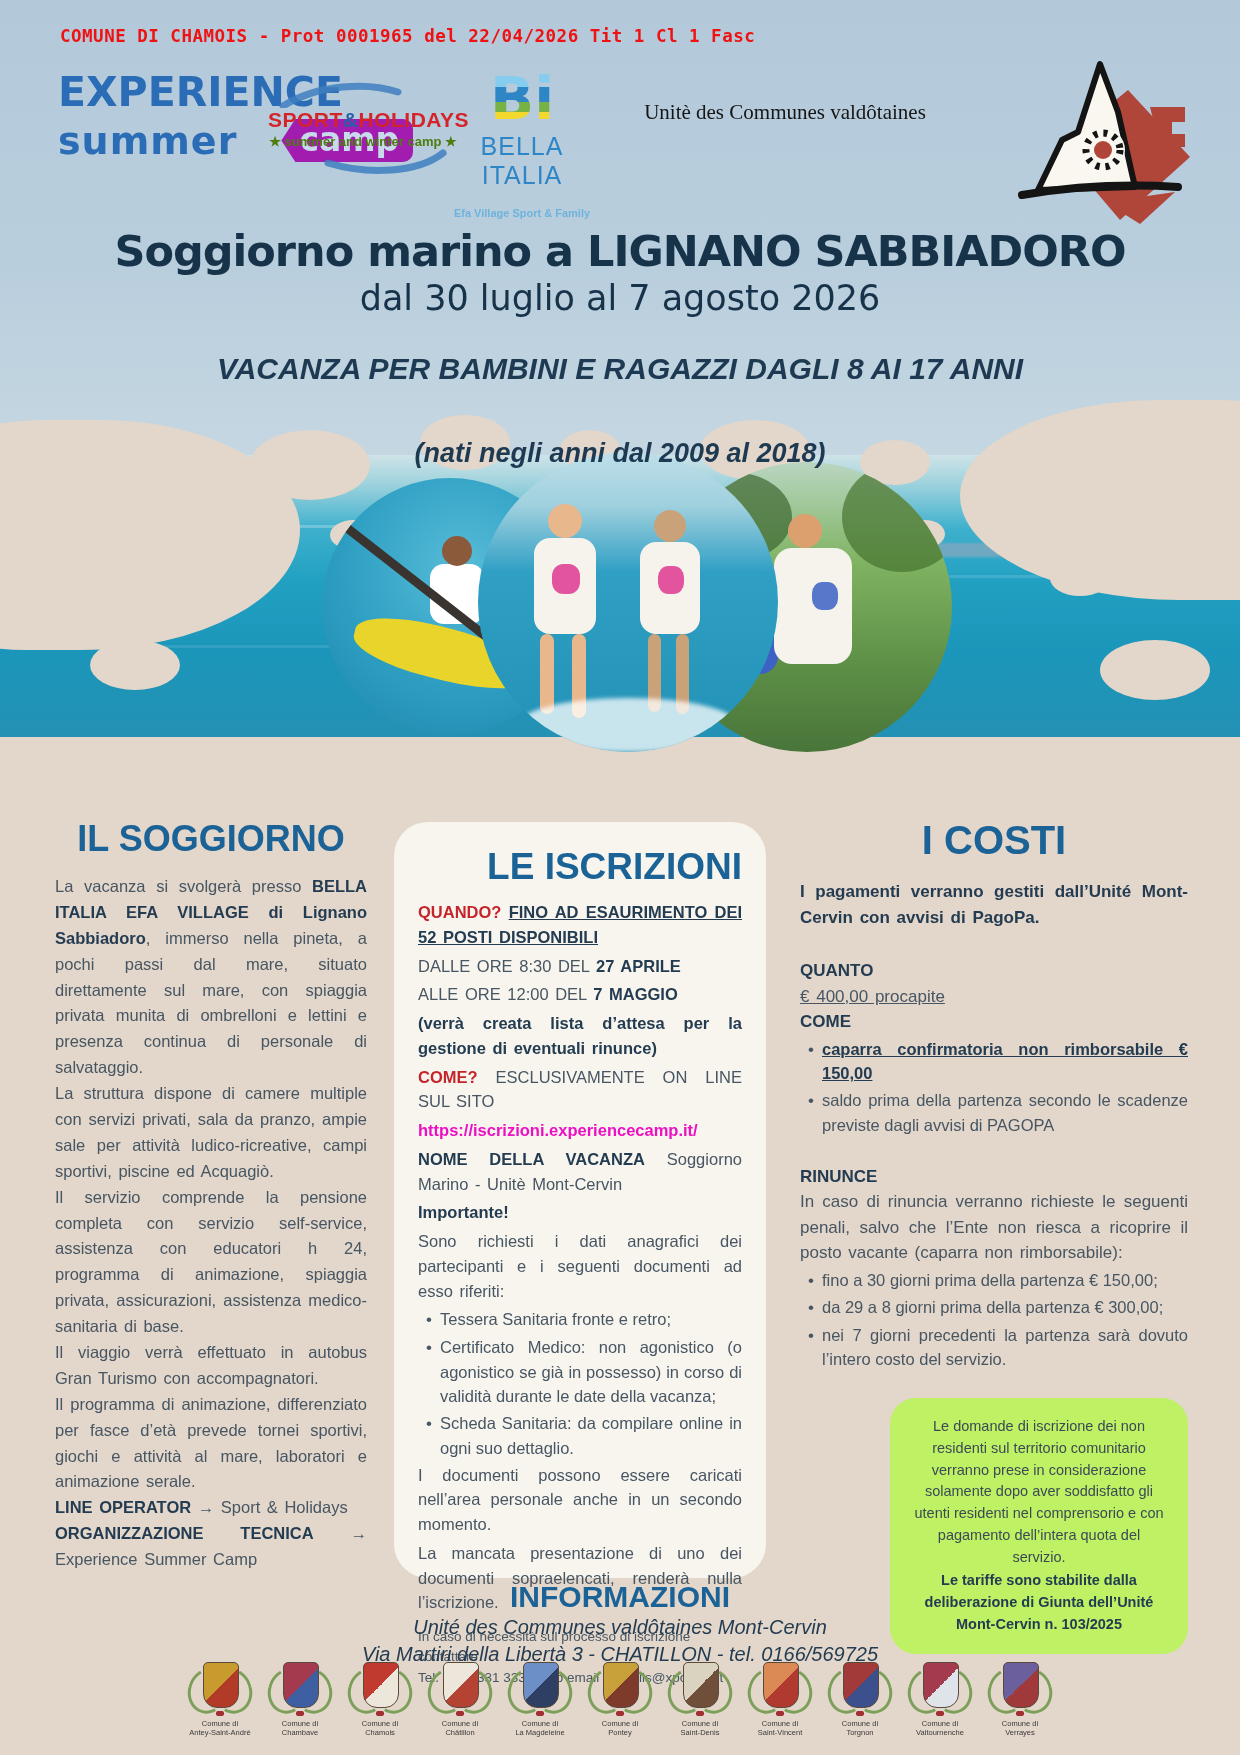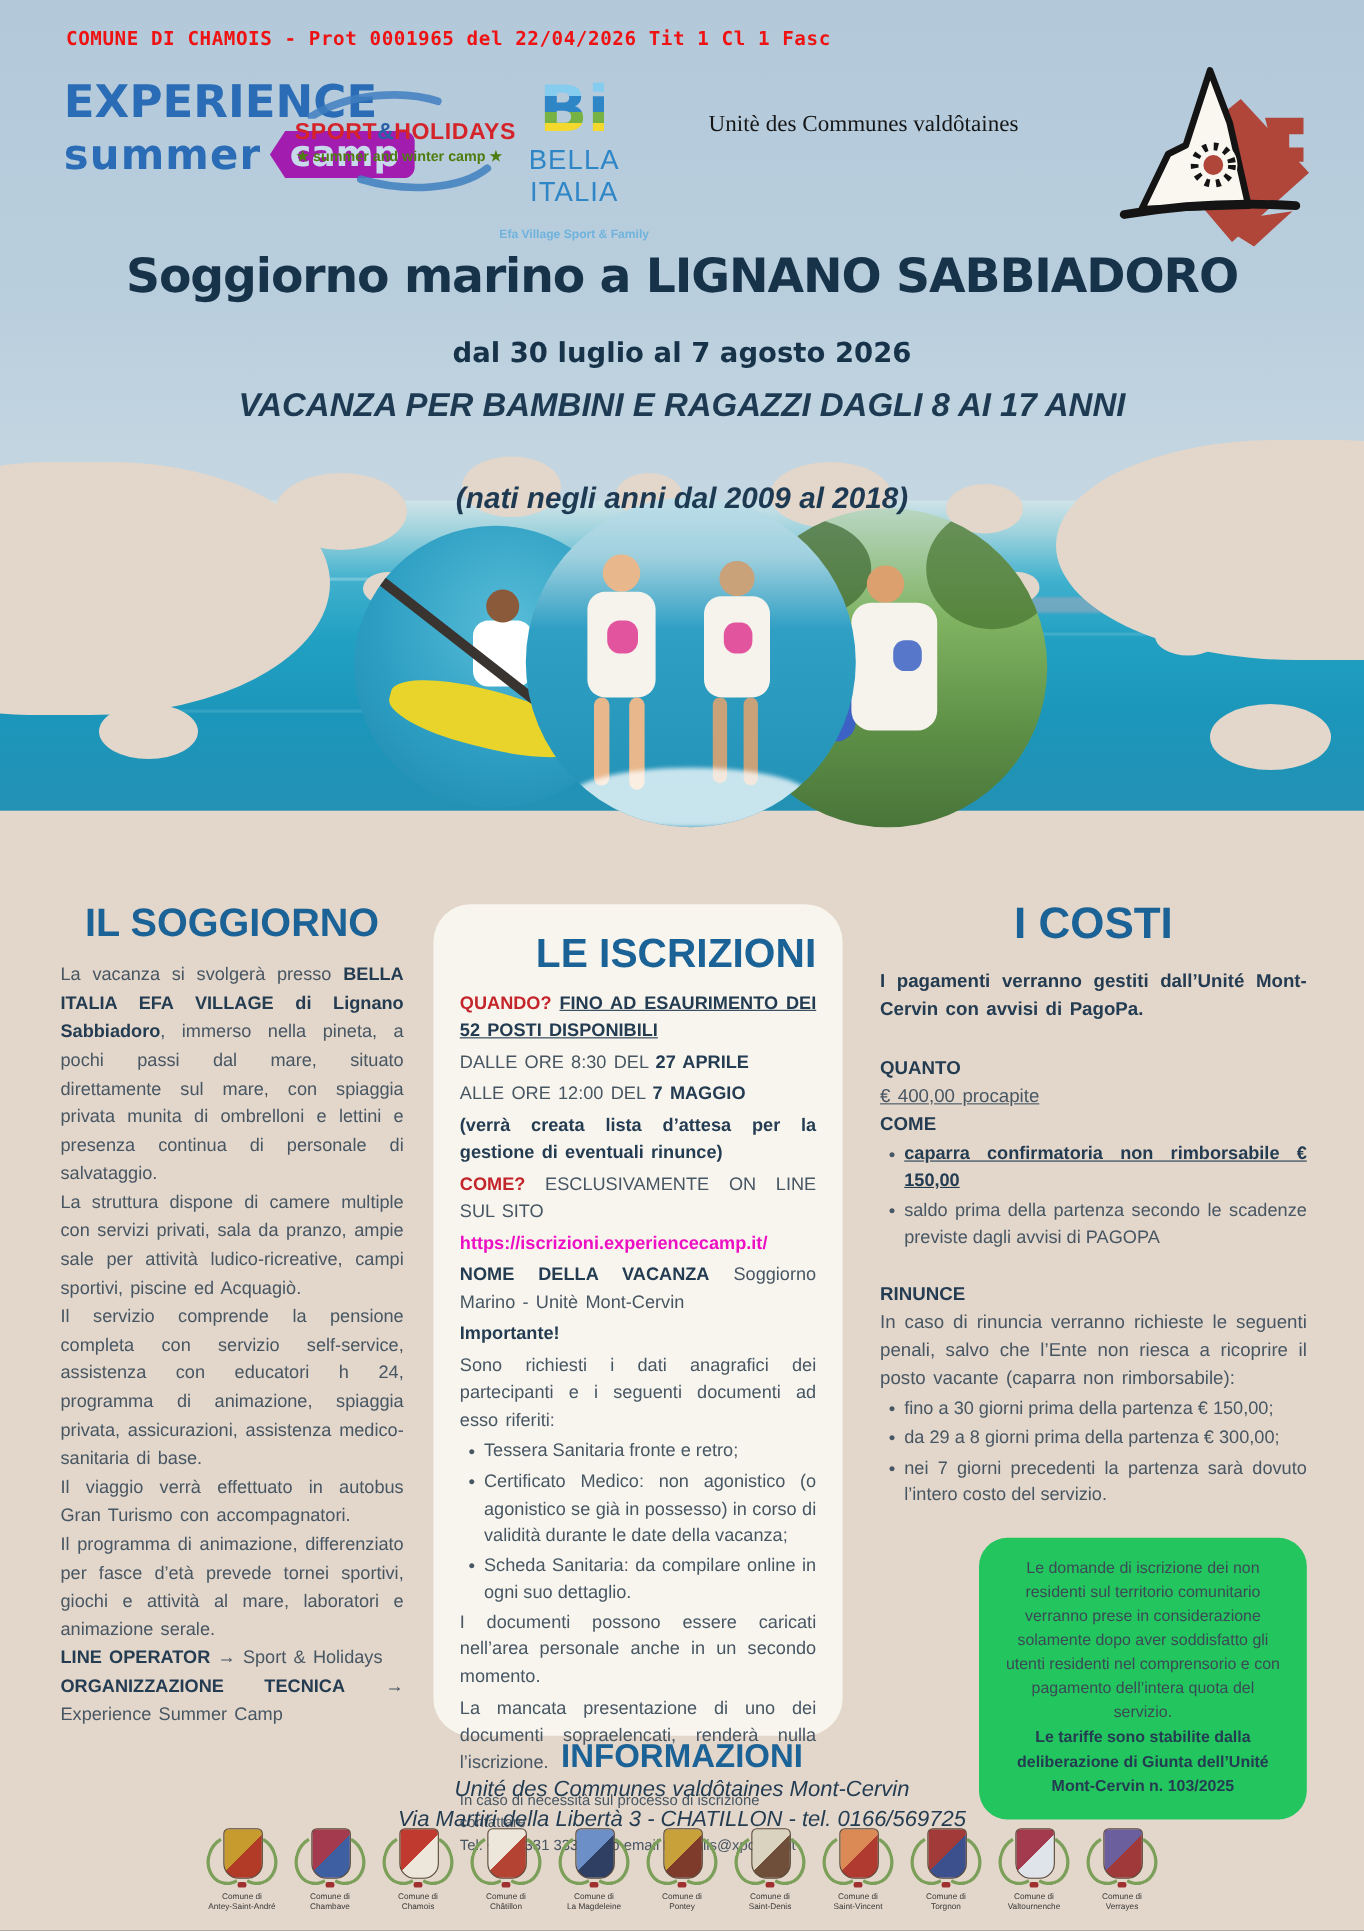--- a/index.html
+++ b/index.html
@@ -21,30 +21,30 @@
   .ph-left{left:322px;top:478px;width:256px;height:256px;
       background:radial-gradient(circle at 55% 35%,#57bcd8 0%,#2d9ec2 55%,#1d86aa 100%);}
   .ph-mid{left:478px;top:452px;width:300px;height:300px;z-index:6;
       background:linear-gradient(180deg,#bfdfe9 0%,#9fd0de 18%,#2f9fc4 40%,#2391b6 100%);}
   .ph-right{left:662px;top:462px;width:290px;height:290px;
       background:linear-gradient(180deg,#b9d6c2 0%,#7fb361 35%,#5d8f46 70%,#49753a 100%);}
   .shape{position:absolute;}
   
   .hero{position:absolute;left:0;width:1240px;text-align:center;z-index:8;color:#17334a;}
   .t1{top:226px;font-family:"DejaVu Sans",sans-serif;font-weight:800;font-size:43px;letter-spacing:-1px;}
-  .t2{top:306px;font-family:"DejaVu Sans",sans-serif;font-weight:700;font-size:25px;}
+  .t2{top:278px;font-family:"DejaVu Sans",sans-serif;font-weight:400;font-size:35px;}
   .t3{top:352px;font-weight:800;font-style:italic;font-size:30px;color:#1d3a52;}
   .t4{top:438px;font-weight:700;font-style:italic;font-size:27px;color:#1d3a52;}
   
   .protocol{position:absolute;left:60px;top:26px;z-index:9;font-family:"DejaVu Sans Mono",monospace;
       font-weight:700;font-size:17.5px;color:#ee1212;letter-spacing:.5px;white-space:nowrap;}
   
   .logo-exp{position:absolute;left:58px;top:72px;z-index:9;color:#2a6cb5;line-height:1;}
   .logo-exp .l1{font-family:"DejaVu Sans",sans-serif;font-weight:800;font-size:41px;letter-spacing:0px;}
-  .logo-exp .l2{display:flex;align-items:center;margin-top:6px;}
+  .logo-exp .l2{display:flex;align-items:center;margin-top:6px;gap:36px;}
   .logo-exp .w2{font-family:"DejaVu Sans",sans-serif;font-weight:800;font-size:38px;letter-spacing:1px;}
   .logo-exp .badge{margin-left:8px;background:#a21caf;color:#c9d9ec;font-family:"DejaVu Sans",sans-serif;
       font-weight:800;font-size:33px;padding:4px 14px 6px 18px;border-radius:10px;
       clip-path:polygon(14px 0,100% 0,100% 100%,14px 100%,0 50%);}
   .logo-sh{position:absolute;left:268px;top:82px;width:190px;z-index:9;text-align:center;}
   .logo-sh .swoosh{display:block;margin:0 auto;}
   .logo-sh .nm{font-weight:800;font-size:21px;letter-spacing:.5px;}
   .logo-sh .red{color:#d5232a;} .logo-sh .blue{color:#2a5fa8;}
   .logo-sh .tag{font-weight:700;font-size:13px;color:#4d7c0f;margin-top:2px;}
   .logo-bi{position:absolute;left:452px;top:70px;width:140px;z-index:9;text-align:center;}
@@ -72,21 +72,21 @@
   .card .colhead{font-size:37px;margin-bottom:12px;text-align:right;}
   .card .jp{font-size:16.5px;line-height:1.5;margin-bottom:4px;}
   .bli{display:flex;margin:2px 0;}
   .dot{width:22px;flex:0 0 22px;text-align:center;color:#475663;font-size:17px;line-height:1.5;}
   .bli-t{flex:1;font-size:16.5px;line-height:1.5;color:#475663;text-align:justify;}
   .smallnote{margin-top:12px;font-size:13.5px;line-height:1.5;color:#475663;}
   .col-right{position:absolute;left:800px;top:818px;width:388px;z-index:7;}
   .col-right .colhead{font-size:40px;margin-bottom:16px;}
   .col-right .jp{font-size:17px;line-height:1.5;}
   .gap28{height:28px;} .gap24{height:24px;}
-  .notice{margin:26px 0 0 90px;width:298px;box-sizing:border-box;background:#22c55e;border-radius:26px;
+  .notice{margin:26px 0 0 90px;width:298px;box-sizing:border-box;background:#bef264;border-radius:26px;
       padding:18px 20px;text-align:center;font-size:14.5px;line-height:1.5;color:#3c4a56;}
   .notice .nb{font-weight:700;color:#243c52;display:block;margin-top:2px;}
   
   .info{position:absolute;left:0;top:1580px;width:1240px;text-align:center;z-index:7;}
   .info .ih{font-weight:800;font-size:30px;color:#1b6296;}
   .info .il{font-style:italic;font-size:20px;color:#243c52;line-height:1.35;}
   .crests{position:absolute;left:0;top:1662px;width:1240px;display:flex;justify-content:center;
       gap:16px;z-index:7;}
   .crest{width:64px;text-align:center;}
   .wreath{position:relative;width:56px;height:54px;margin:0 auto;}

